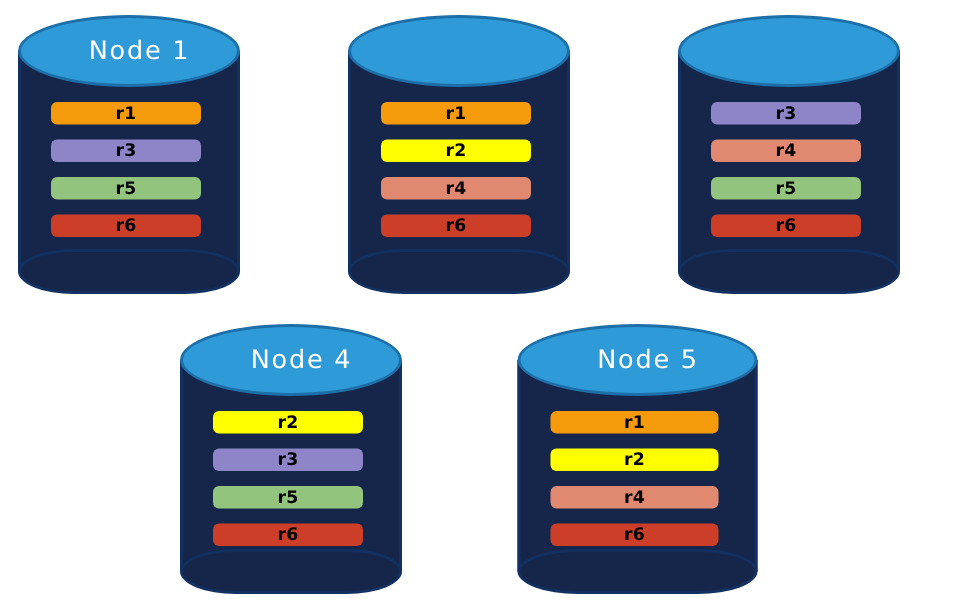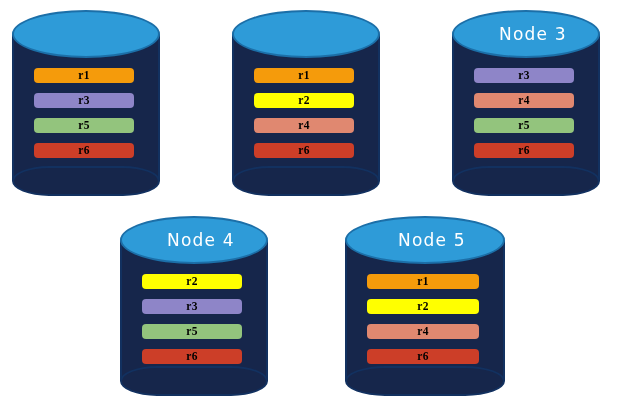--- a/index.html
+++ b/index.html
@@ -73,21 +73,20 @@
     white-space: nowrap;
     padding-left: 14px;
     box-sizing: border-box;
   }
 
   .replica-stack {
     position: absolute;
     left: 22px;
     right: 26px;
     z-index: 5;
-    font-family: Liberation Serif, serif;
   }
   .replica {
     height: 15px;
     line-height: 15px;
     border-radius: 4px;
     text-align: center;
     color: #000000;
     font-size: 11.5px;
     font-weight: bold;
     margin-bottom: 10px;
@@ -96,20 +95,21 @@
   .replica:last-child { margin-bottom: 12px; }
 </style>
 </head>
 <body>
 
 <div id="diagram" style="background: rgb(255, 255, 255);">
     <div class="node" style="left: 12px; top: 10px; width: 148px; height: 186px;">
       <div class="cyl-body" style="top: 24px; height: 147px; background: rgb(22, 38, 75); border-color: rgb(18, 49, 96);"></div>
       <div class="cyl-bottom" style="top: 156px; background: rgb(22, 38, 75); border-color: rgb(18, 49, 96);"></div>
       <div class="cyl-top" style="background: rgb(46, 155, 216);"></div>
+      <div class="node-label">Node  1</div>
       <div class="replica-stack" style="top: 58px;">
         <div class="replica" style="background: rgb(245, 155, 11);">r1</div>
         <div class="replica" style="background: rgb(142, 133, 200);">r3</div>
         <div class="replica" style="background: rgb(147, 196, 125);">r5</div>
         <div class="replica" style="background: rgb(204, 62, 40);">r6</div>
       </div>
     </div>
     <div class="node" style="left: 232px; top: 10px; width: 148px; height: 186px;">
       <div class="cyl-body" style="top: 24px; height: 147px; background: rgb(22, 38, 75); border-color: rgb(18, 49, 96);"></div>
       <div class="cyl-bottom" style="top: 156px; background: rgb(22, 38, 75); border-color: rgb(18, 49, 96);"></div>
@@ -118,21 +118,20 @@
         <div class="replica" style="background: rgb(245, 155, 11);">r1</div>
         <div class="replica" style="background: rgb(255, 255, 0);">r2</div>
         <div class="replica" style="background: rgb(224, 136, 112);">r4</div>
         <div class="replica" style="background: rgb(204, 62, 40);">r6</div>
       </div>
     </div>
     <div class="node" style="left: 452px; top: 10px; width: 148px; height: 186px;">
       <div class="cyl-body" style="top: 24px; height: 147px; background: rgb(22, 38, 75); border-color: rgb(18, 49, 96);"></div>
       <div class="cyl-bottom" style="top: 156px; background: rgb(22, 38, 75); border-color: rgb(18, 49, 96);"></div>
       <div class="cyl-top" style="background: rgb(46, 155, 216);"></div>
-      <div class="node-label">Node  3</div>
       <div class="replica-stack" style="top: 58px;">
         <div class="replica" style="background: rgb(142, 133, 200);">r3</div>
         <div class="replica" style="background: rgb(224, 136, 112);">r4</div>
         <div class="replica" style="background: rgb(147, 196, 125);">r5</div>
         <div class="replica" style="background: rgb(204, 62, 40);">r6</div>
       </div>
     </div>
     <div class="node" style="left: 120px; top: 216px; width: 148px; height: 180px;">
       <div class="cyl-body" style="top: 24px; height: 141px; background: rgb(22, 38, 75); border-color: rgb(18, 49, 96);"></div>
       <div class="cyl-bottom" style="top: 150px; background: rgb(22, 38, 75); border-color: rgb(18, 49, 96);"></div>

